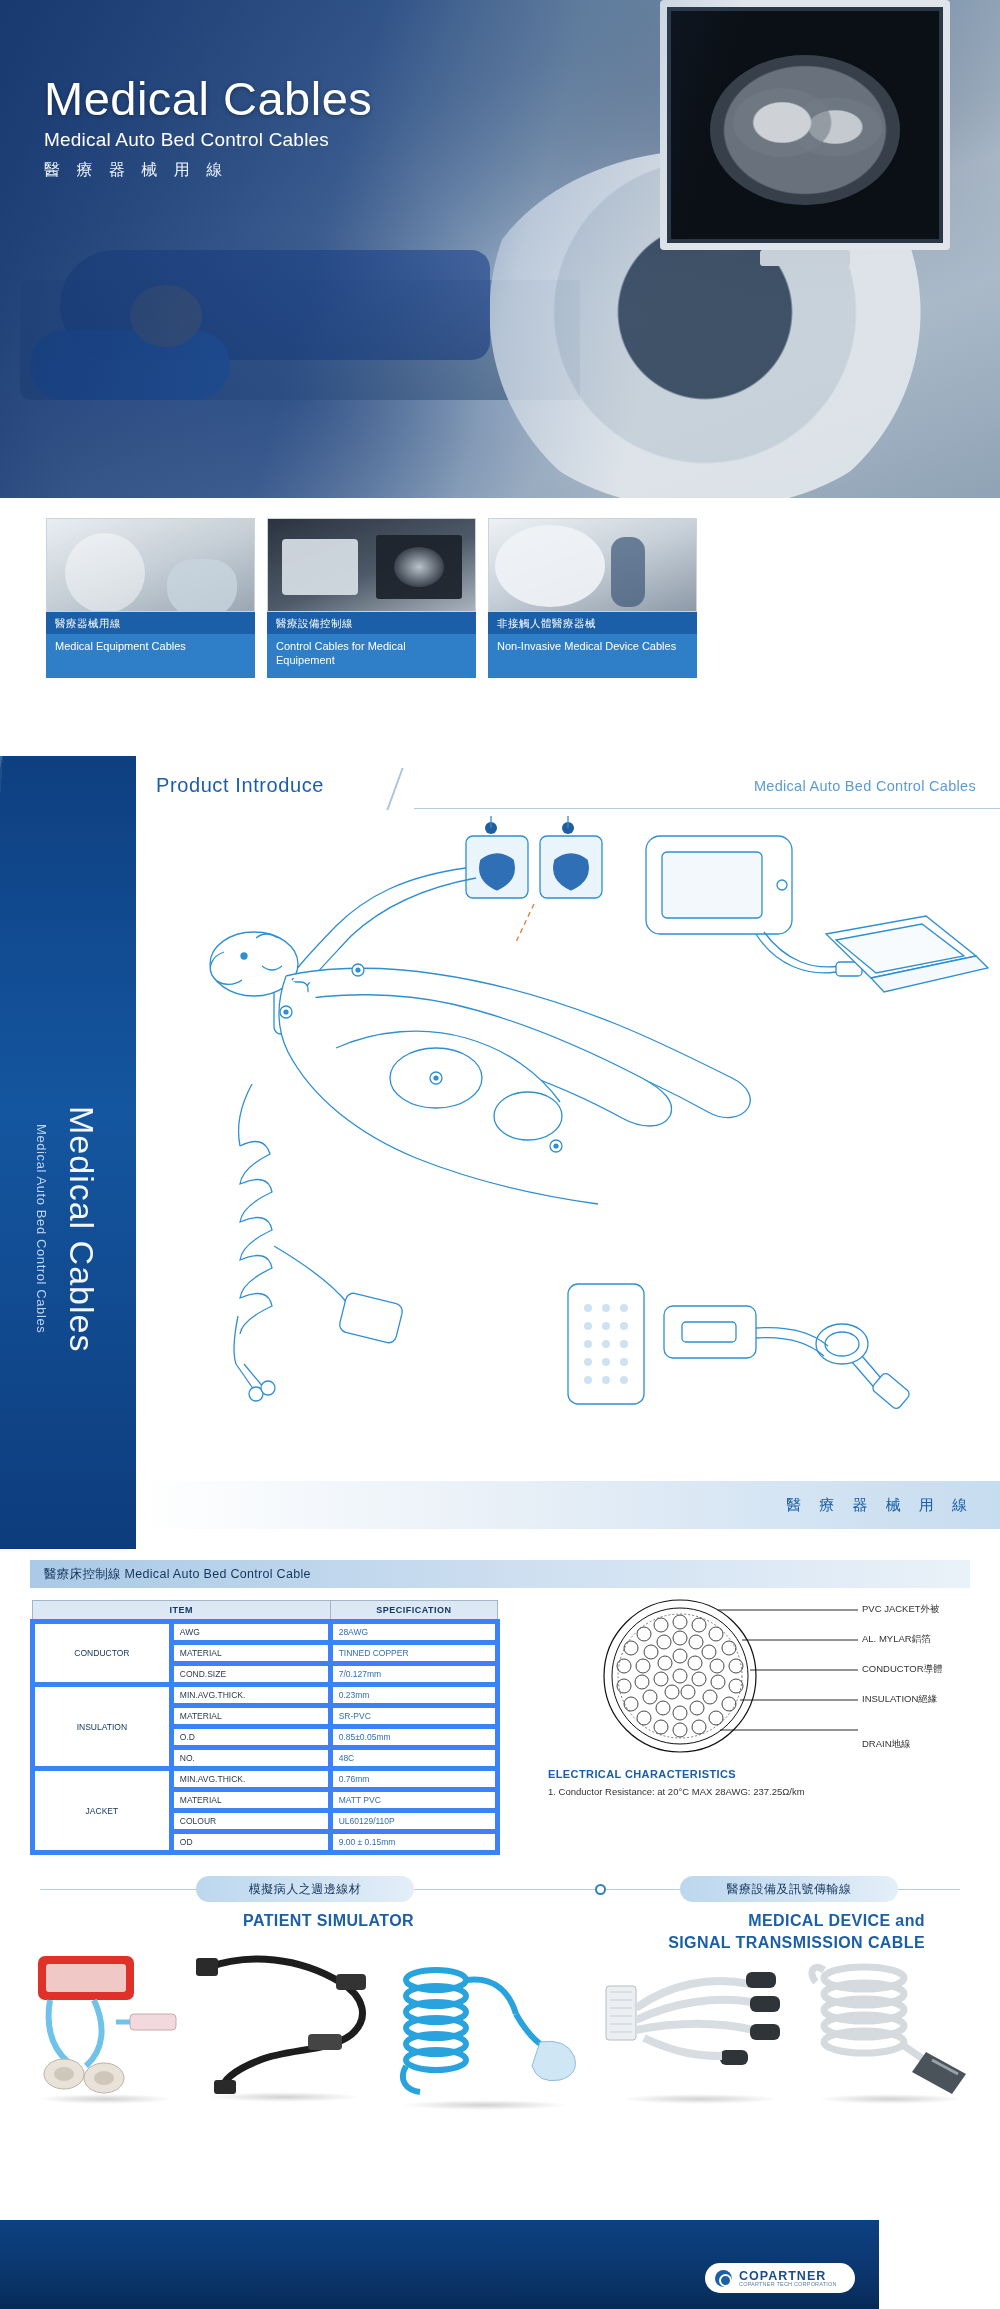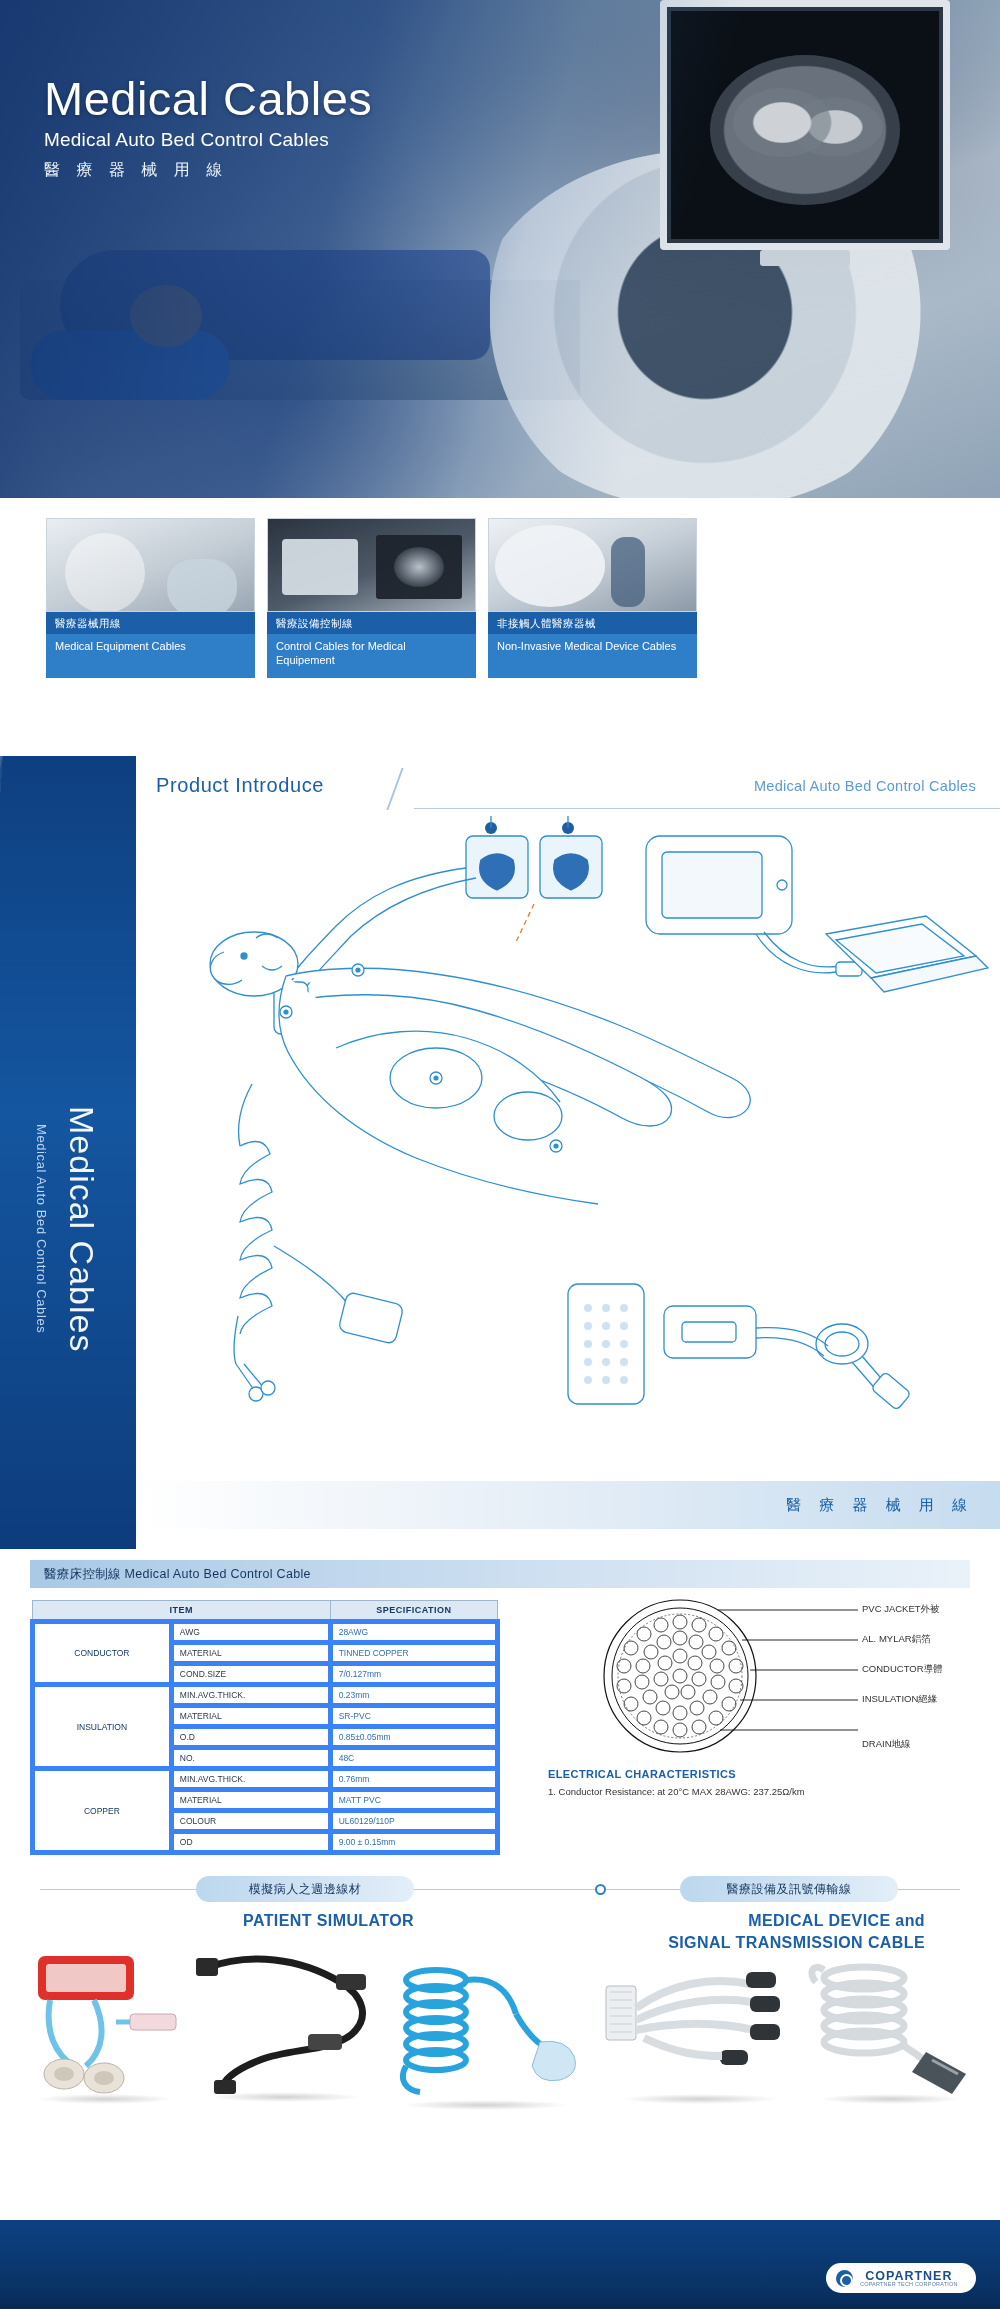--- a/index.html
+++ b/index.html
@@ -339,23 +339,22 @@
   .prod { position: absolute; }
   .prod .shadow {
     position: absolute; bottom: -4px; left: 10%;
     width: 80%; height: 10px;
     background: radial-gradient(ellipse, rgba(0,0,0,.18), transparent 70%);
   }
 
   
   .footer {
     position: absolute; top: 2220px; left: 0;
-    width: 1000px; height: 89px;
+    width: 879px; height: 89px;
     background: linear-gradient(180deg, #0c3b78 0%, #0a3representa 0%, #0a3468 60%, #082d5c 100%);
-    text-align: center;
   }
   .footer-inner {
     position: absolute; inset: 0;
     background: linear-gradient(180deg,#0d4183 0%, #0a3468 70%, #072a57 100%);
   }
   .logo {
     position: absolute; right: 24px; bottom: 16px;
     width: 150px; height: 30px;
     background: #fff;
     border-radius: 15px;
@@ -598,21 +597,21 @@
     <tr>
       <td>O.D</td>
       <td class="val">0.85±0.05mm</td>
     </tr>
     <tr>
       <td>NO.</td>
       <td class="val">48C</td>
     </tr>
 
     <tr>
-      <td class="grp" rowspan="4">COPPER</td>
+      <td class="grp" rowspan="4">JACKET</td>
       <td>MIN.AVG.THICK.</td>
       <td class="val">0.76mm</td>
     </tr>
     <tr>
       <td>MATERIAL</td>
       <td class="val">MATT PVC</td>
     </tr>
     <tr>
       <td>COLOUR</td>
       <td class="val">UL60129/110P</td>

